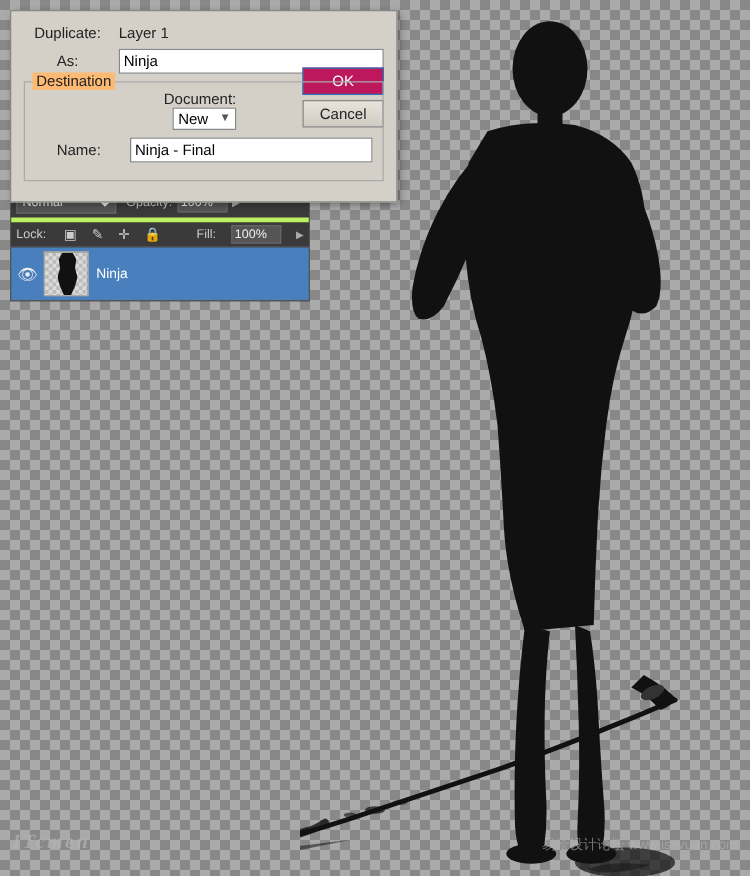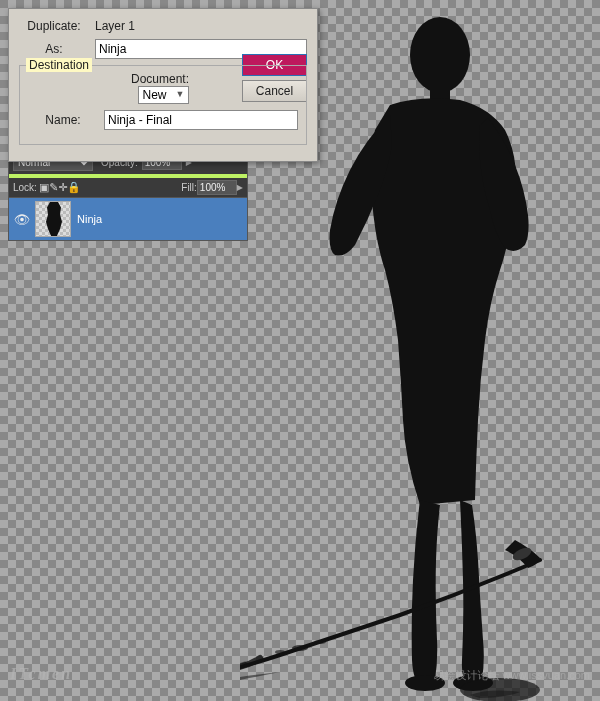--- a/index.html
+++ b/index.html
@@ -109,21 +109,21 @@
       padding: 6px 8px 8px 8px;
       margin-bottom: 6px;
       margin-top: 2px;
       position: relative;
     }
 
     .dialog-group-label {
       position: absolute;
       top: -8px;
       left: 6px;
-      background: #fef9c3;
+      background: #fdba74;
       padding: 0 3px;
       font-size: 12px;
       color: #222;
     }
 
     .dialog-select-row {
       display: flex;
       align-items: center;
       margin-bottom: 6px;
       flex-direction: column;
@@ -252,21 +252,21 @@
       color: #aaa;
       font-size: 8px;
     }
 
     .lock-row {
       display: flex;
       align-items: center;
       padding: 2px 4px;
       background: #3a3a3a;
       border-bottom: 1px solid #555;
-      gap: 0;
+      gap: 12px;
     }
 
     .lock-label {
       color: #ccc;
       font-size: 10px;
       margin-right: 2px;
     }
 
     .lock-icon {
       color: #ccc;

